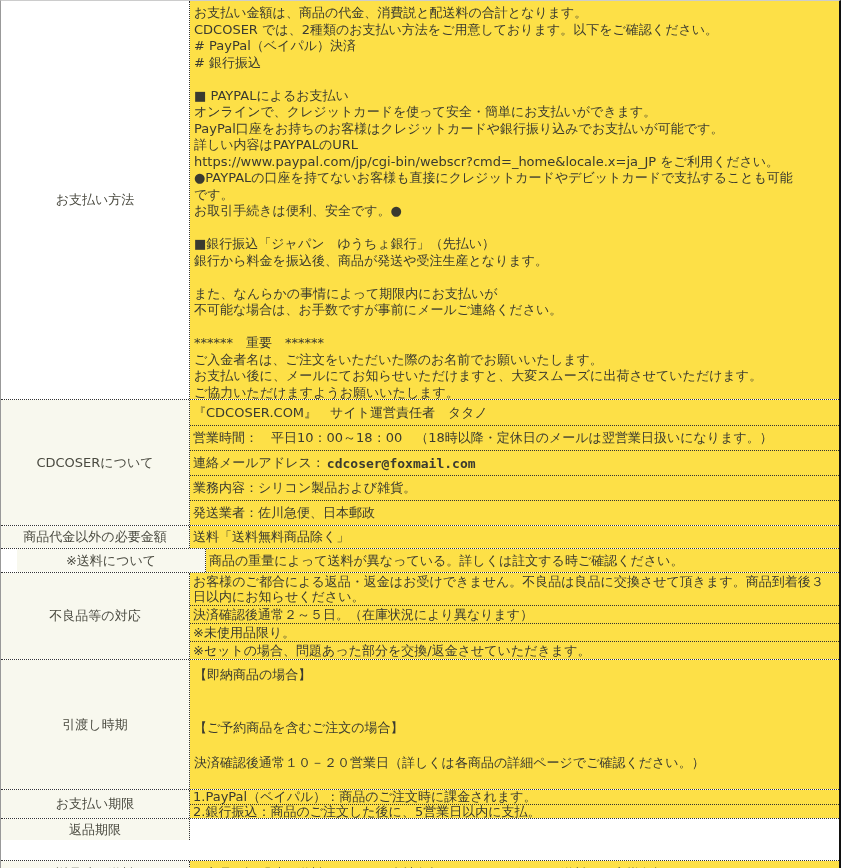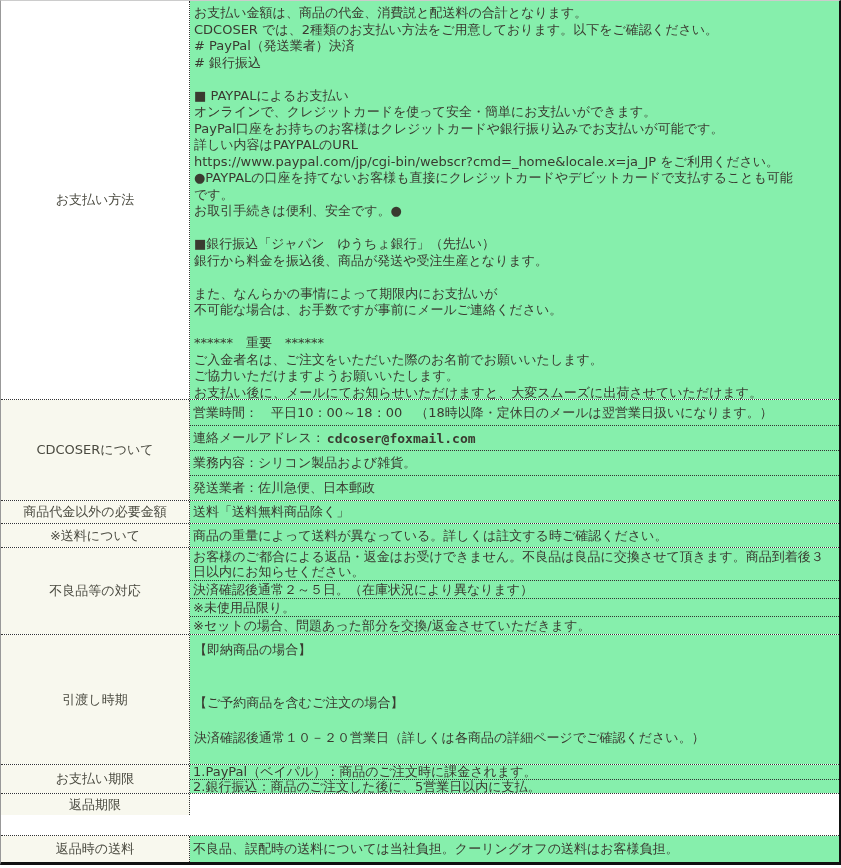--- a/index.html
+++ b/index.html
@@ -26,79 +26,80 @@
     justify-content: center;
     text-align: center;
     font-weight: normal;
     color: #4a4a40;
     background: #f8f8ee;
     border-right: 1px dotted #333;
     padding: 2px 4px;
     line-height: 16px;
   }
   .hdr.white { background: #ffffff; }
-  .content { flex: 1; background: #86efac; overflow: hidden; min-width: 0; }
+  .content { flex: 1; background: #fde047; overflow: hidden; min-width: 0; }
   .content .line { min-height: 16.5px; line-height: 16.5px; padding: 0 4px; white-space: nowrap; }
   .pad-top { padding-top: 4px; }
   .subrow + .subrow { border-top: 1px dotted #333; }
   
   .r-payment { height: 398px; }
   .r-about .subrow { height: 25px; display: flex; align-items: center; padding: 0 3px; white-space: nowrap; overflow: hidden; }
   .r-about .email { font-family: "DejaVu Sans Mono", monospace; font-weight: bold; margin-left: 2px; }
   .r-fees { height: 23px; }
   .r-fees .content, .r-shipfee .content, .r-retdl .content, .r-retship .content {
     display: flex; align-items: center; padding: 0 3px;
   }
-  .r-shipfee { height: 24px; }
+  .r-shipfee { height: 24px; padding-left: 16px; }
   .r-defect .subrow { line-height: 15px; padding: 1px 3px; }
   .r-delivery { height: 130px; }
   .r-delivery .content { padding-top: 6px; }
   .r-delivery .line { min-height: 17.5px; line-height: 17.5px; }
   .r-paydl .subrow { height: 14px; line-height: 13px; padding: 0 3px; overflow: hidden; }
   .r-retdl { height: 22px; }
   .r-retship { height: 27px; margin-top: 20px; }
 </style>
 </head>
 <body>
 
 <div class="table">
 
   <div class="row r-payment">
     <div class="hdr white">お支払い方法</div>
     <div class="content pad-top">
         <div class="line">お支払い金額は、商品の代金、消費説と配送料の合計となります。</div>
         <div class="line">CDCOSER では、2種類のお支払い方法をご用意しております。以下をご確認ください。</div>
-        <div class="line"># PayPal（発送業者）決済</div>
+        <div class="line"># PayPal（ベイパル）決済</div>
         <div class="line"># 銀行振込</div>
         <div class="line"></div>
         <div class="line">■ PAYPALによるお支払い</div>
         <div class="line">オンラインで、クレジットカードを使って安全・簡単にお支払いができます。</div>
         <div class="line">PayPal口座をお持ちのお客様はクレジットカードや銀行振り込みでお支払いが可能です。</div>
         <div class="line">詳しい内容はPAYPALのURL</div>
         <div class="line">https://www.paypal.com/jp/cgi-bin/webscr?cmd=_home&amp;locale.x=ja_JP をご利用ください。</div>
         <div class="line">●PAYPALの口座を持てないお客様も直接にクレジットカードやデビットカードで支払することも可能</div>
         <div class="line">です。</div>
         <div class="line">お取引手続きは便利、安全です。●</div>
         <div class="line"></div>
         <div class="line">■銀行振込「ジャパン　ゆうちょ銀行」（先払い）</div>
         <div class="line">銀行から料金を振込後、商品が発送や受注生産となります。</div>
         <div class="line"></div>
         <div class="line">また、なんらかの事情によって期限内にお支払いが</div>
         <div class="line">不可能な場合は、お手数ですが事前にメールご連絡ください。</div>
         <div class="line"></div>
         <div class="line">******　重要　******</div>
         <div class="line">ご入金者名は、ご注文をいただいた際のお名前でお願いいたします。</div>
+        <div class="line">お支払い後に、メールにてお知らせいただけますと、大変スムーズに出荷させていただけます。</div>
         <div class="line">ご協力いただけますようお願いいたします。</div>
-        <div class="line">お支払い後に、メールにてお知らせいただけますと、大変スムーズに出荷させていただけます。</div>
       </div>
   </div>
 
   <div class="row r-about">
     <div class="hdr">CDCOSERについて</div>
     <div class="content">
+      <div class="subrow">『CDCOSER.COM』　サイト運営責任者　タタノ</div>
       <div class="subrow">営業時間：　平日10：00～18：00　（18時以降・定休日のメールは翌営業日扱いになります。）</div>
       <div class="subrow">
         <span>連絡メールアドレス：</span>
         <b class="email">cdcoser@foxmail.com</b>
       </div>
       <div class="subrow">業務内容：シリコン製品および雑貨。</div>
       <div class="subrow">発送業者：佐川急便、日本郵政</div>
     </div>
   </div>
 

